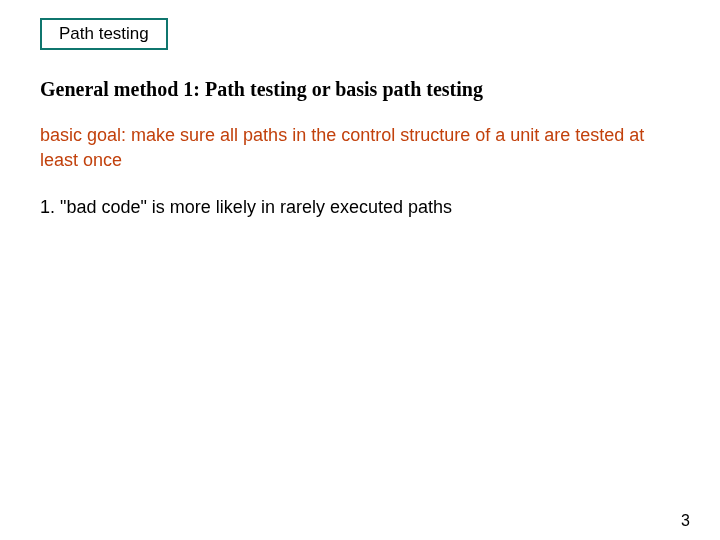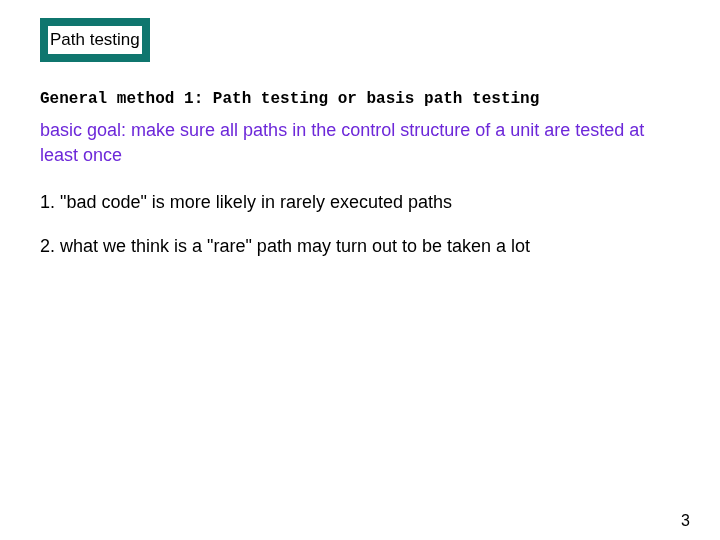--- a/index.html
+++ b/index.html
@@ -19,44 +19,44 @@
 
     .slide-container {
       width: 720px;
       height: 540px;
       position: relative;
       padding: 10px 40px 30px 40px;
     }
 
     .title-box {
       display: inline-block;
-      border: 8px solid #0f766e;
-      padding: 4px 2px;
+      border: 2px solid #0f766e;
+      padding: 4px 17px;
       margin-bottom: 28px;
       margin-top: 8px;
     }
 
     .title-box span {
       font-size: 17px;
       color: #000000;
       font-family: Arial, Helvetica, sans-serif;
     }
 
     .section-heading {
-      font-size: 16px;
+      font-size: 20px;
       font-weight: bold;
-      margin-bottom: 10px;
-      font-family: Liberation Mono, monospace;
+      margin-bottom: 22px;
+      font-family: Liberation Serif, serif;
       color: #000000;
     }
 
     .body-text {
       font-size: 18px;
       font-family: Arial, Helvetica, sans-serif;
-      color: #6d28d9;
+      color: #c2410c;
       margin-bottom: 22px;
       line-height: 1.4;
     }
 
     .list-item {
       font-size: 18px;
       font-family: Arial, Helvetica, sans-serif;
       color: #000000;
       margin-bottom: 18px;
       line-height: 1.4;
@@ -79,17 +79,16 @@
   <div class="title-box">
     <span>Path testing</span>
   </div>
 
   <div class="section-heading">General method 1:  Path testing or basis path testing</div>
 
   <div class="body-text">basic goal: make sure all paths in the control structure of a unit are tested at least once</div>
 
 
   <div class="list-item">1. "bad code" is more likely in rarely executed paths</div>
-  <div class="list-item">2.  what we think is a "rare" path may turn out to be taken a lot</div>
 
   <div class="page-number">3</div>
 
 </div>
 
 </body></html>

